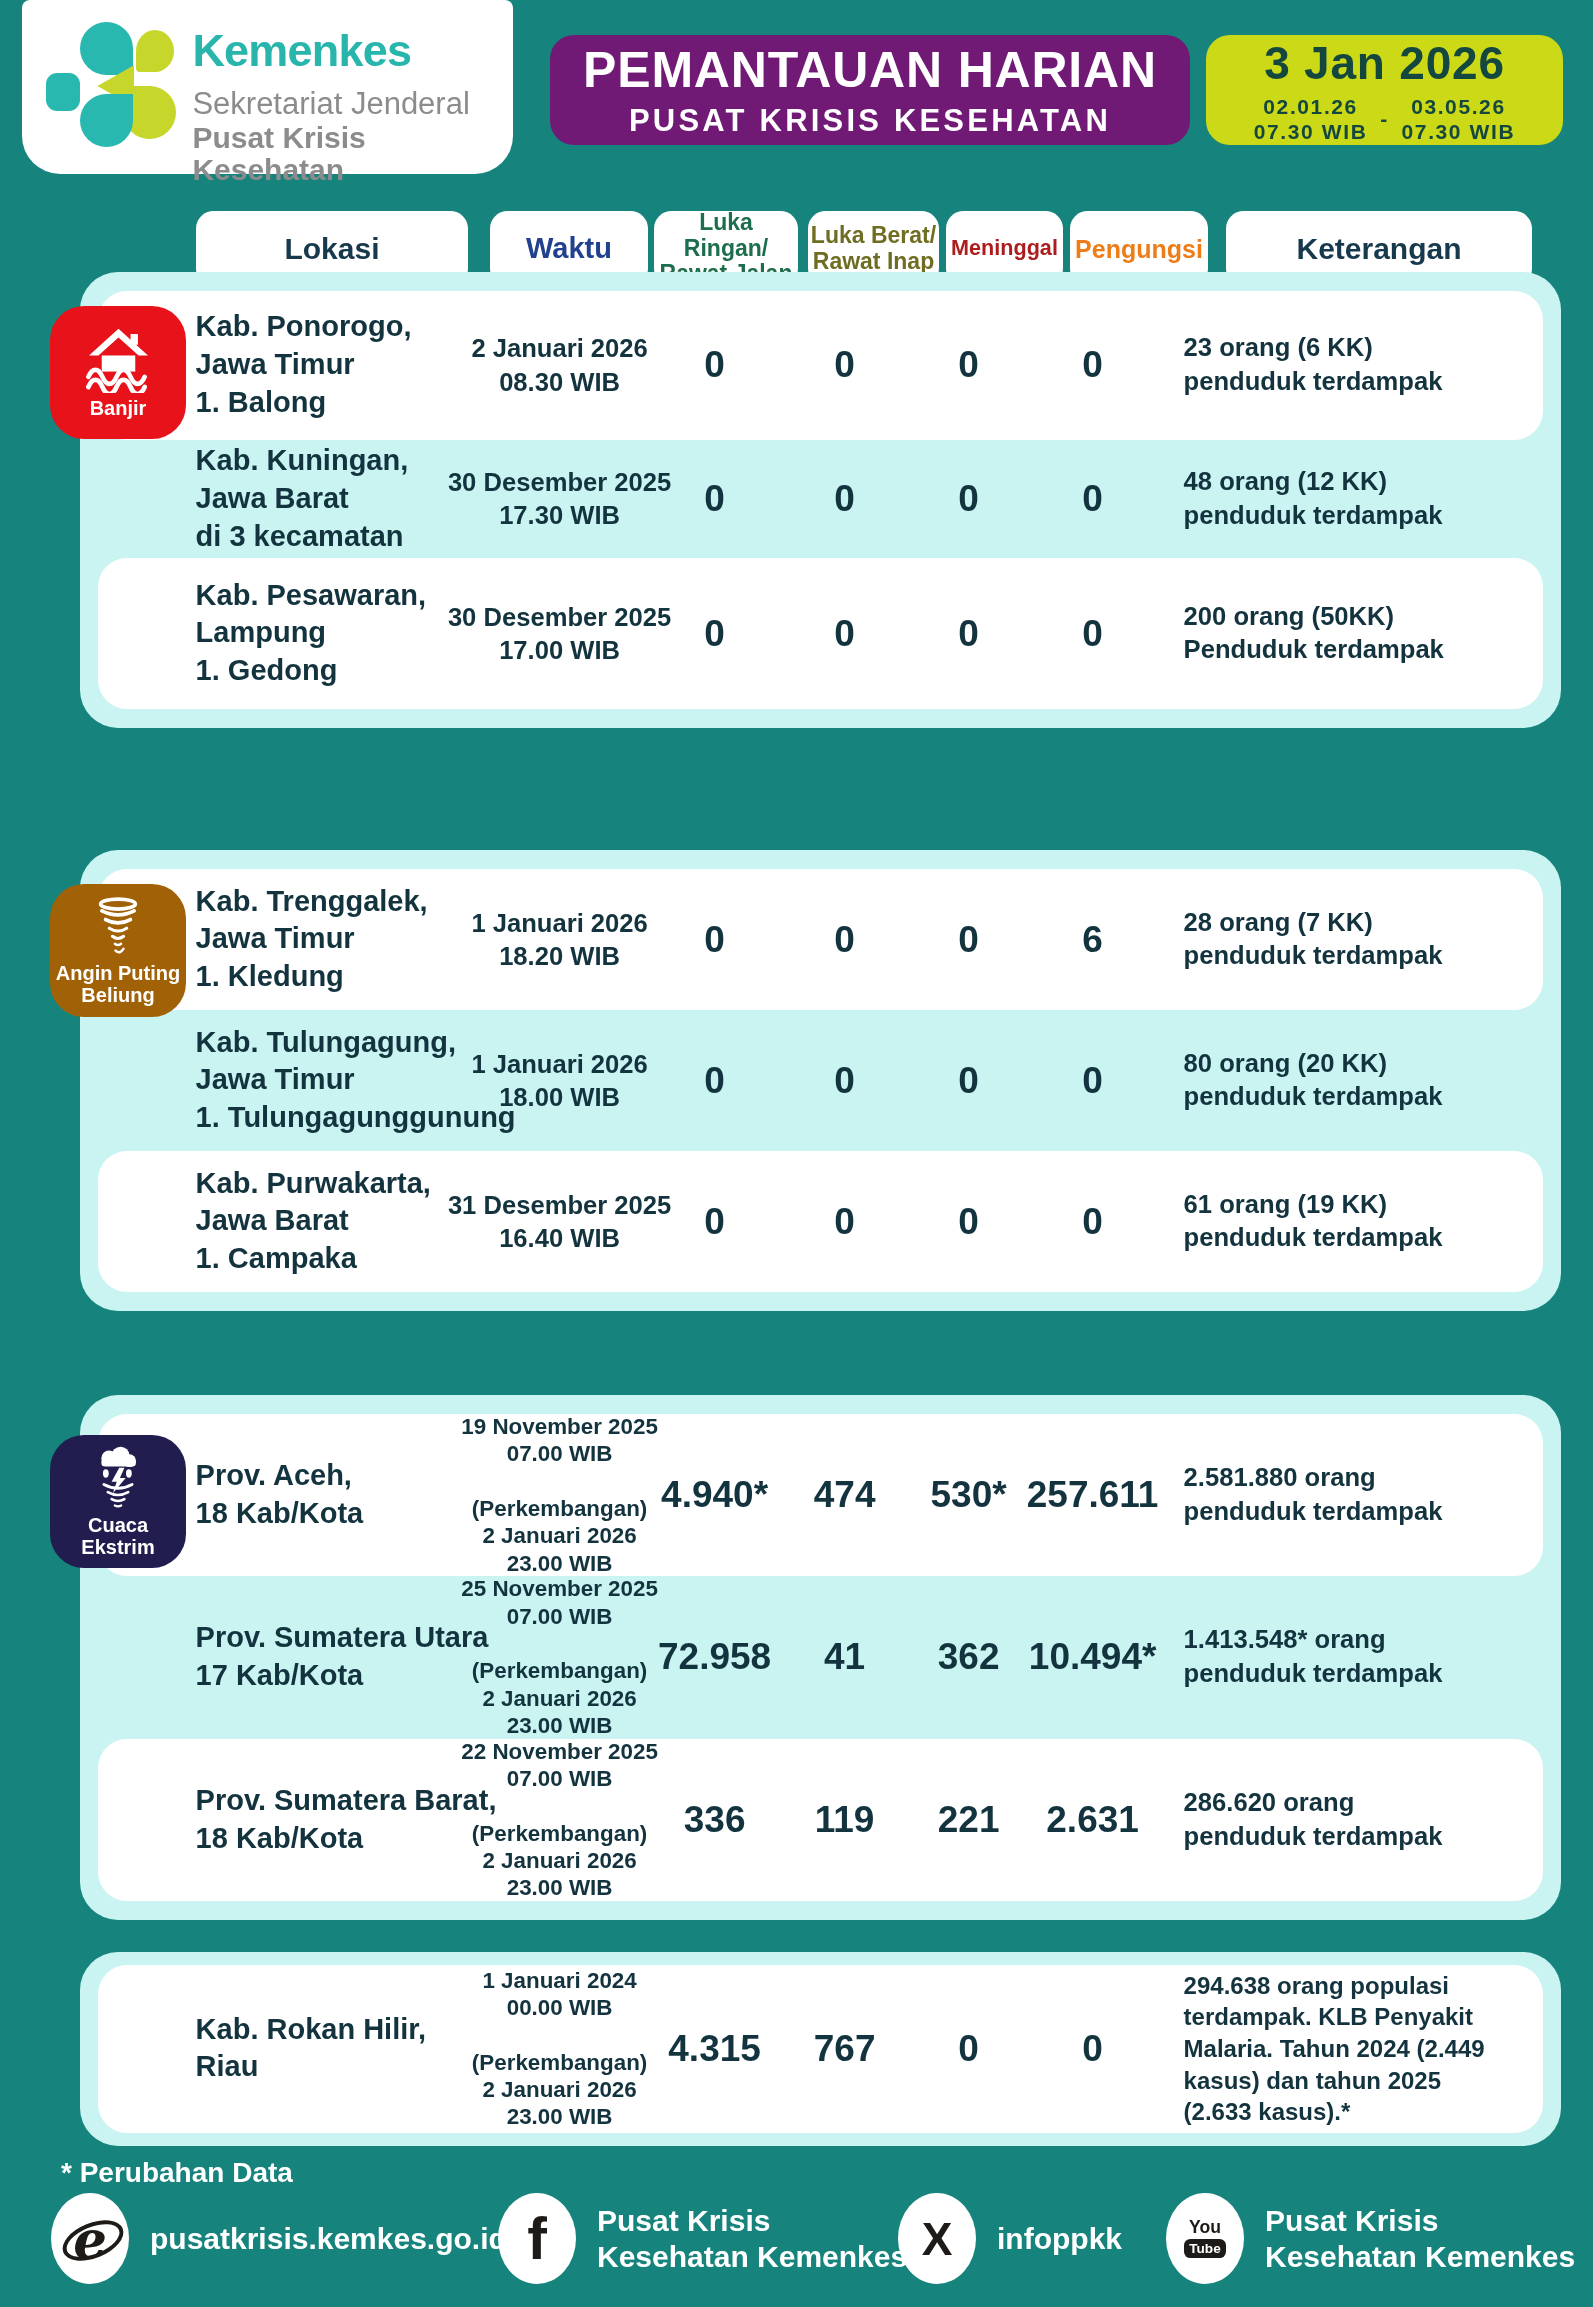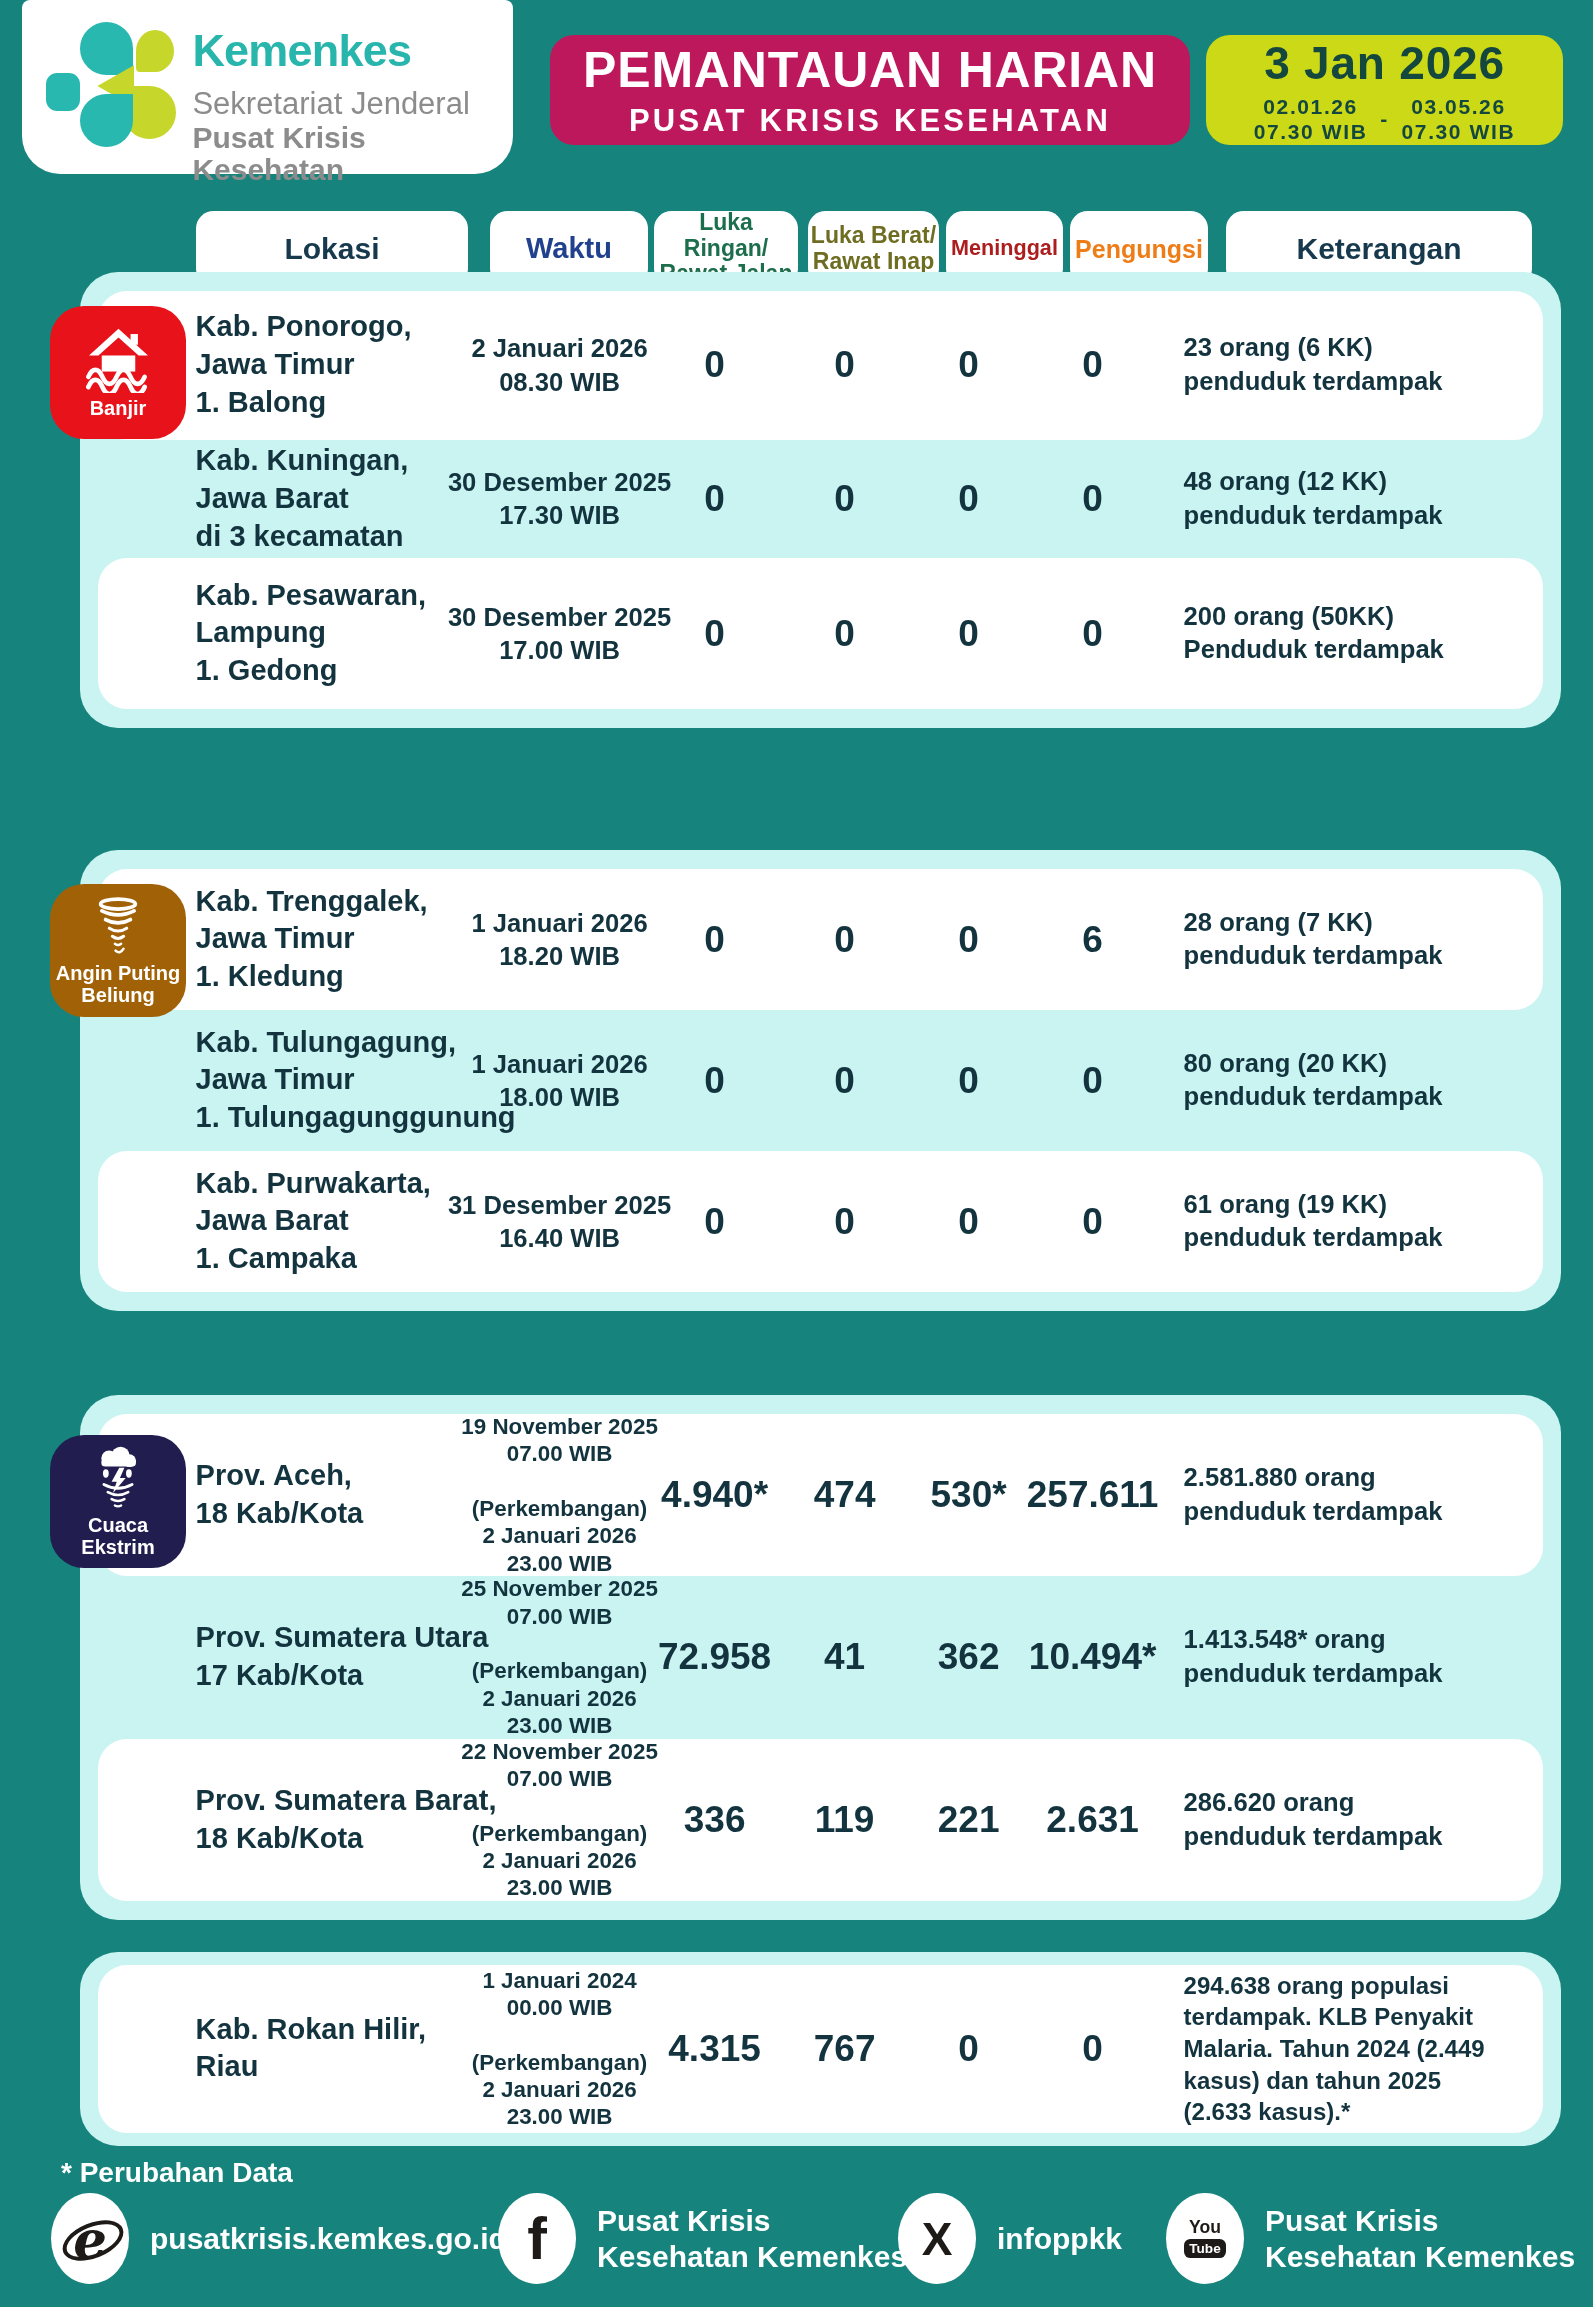--- a/index.html
+++ b/index.html
@@ -19,21 +19,21 @@
   .petal.tr{left:90px;top:11.2px;width:38px;height:42px;background:#C6D62A;border-radius:50% 50% 50% 10%;}
   .petal.br{left:77px;top:67px;background:#C6D62A;border-radius:0 50% 50% 50%;}
   .petal.bl{left:34px;top:75px;background:#29B8B0;border-radius:50% 0 50% 50%;}
   .petal.pill{left:0px;top:54px;width:34px;height:38px;background:#29B8B0;border-radius:11.2px;}
   .petal.wedge{left:51px;top:46px;width:37px;height:42px;background:#C6D62A;
     clip-path:polygon(0 50%,100% 0,100% 100%);}
   .logo-text{position:absolute;left:170px;top:27px;line-height:1.08;}
   .brand{font-size:45px;font-weight:800;color:#27B5AC;letter-spacing:-0.8px;}
   .sub1{font-size:31px;font-weight:400;color:#8C8C8C;margin-top:11px;}
   .sub2{font-size:30px;font-weight:700;color:#8C8C8C;margin-top:1.6px;}
-  .title-banner{position:absolute;left:550px;top:35px;width:640px;height:110px;background:#be185d;
+  .title-banner{position:absolute;left:550px;top:35px;width:640px;height:110px;background:#701a75;
     border-radius:24px;display:flex;flex-direction:column;align-items:center;justify-content:center;color:#fff;}
   .title{font-size:50px;font-weight:800;letter-spacing:0.8px;white-space:nowrap;}
   .subtitle{font-size:31px;font-weight:800;letter-spacing:3.2px;margin-top:3.2px;white-space:nowrap;}
   .date-box{position:absolute;left:1206px;top:35px;width:357px;height:110px;background:#CCD917;
     border-radius:24px;color:#14483F;display:flex;flex-direction:column;align-items:center;justify-content:center;}
   .date-main{font-size:46px;font-weight:800;letter-spacing:0.8px;text-align:center;}
   .period{display:flex;align-items:center;gap:12.8px;font-size:21px;font-weight:800;letter-spacing:1.6px;
     line-height:1.2;margin-top:4px;text-align:center;}
   
   .ch{position:absolute;top:211px;height:75px;background:#fff;border-radius:17.6px;

